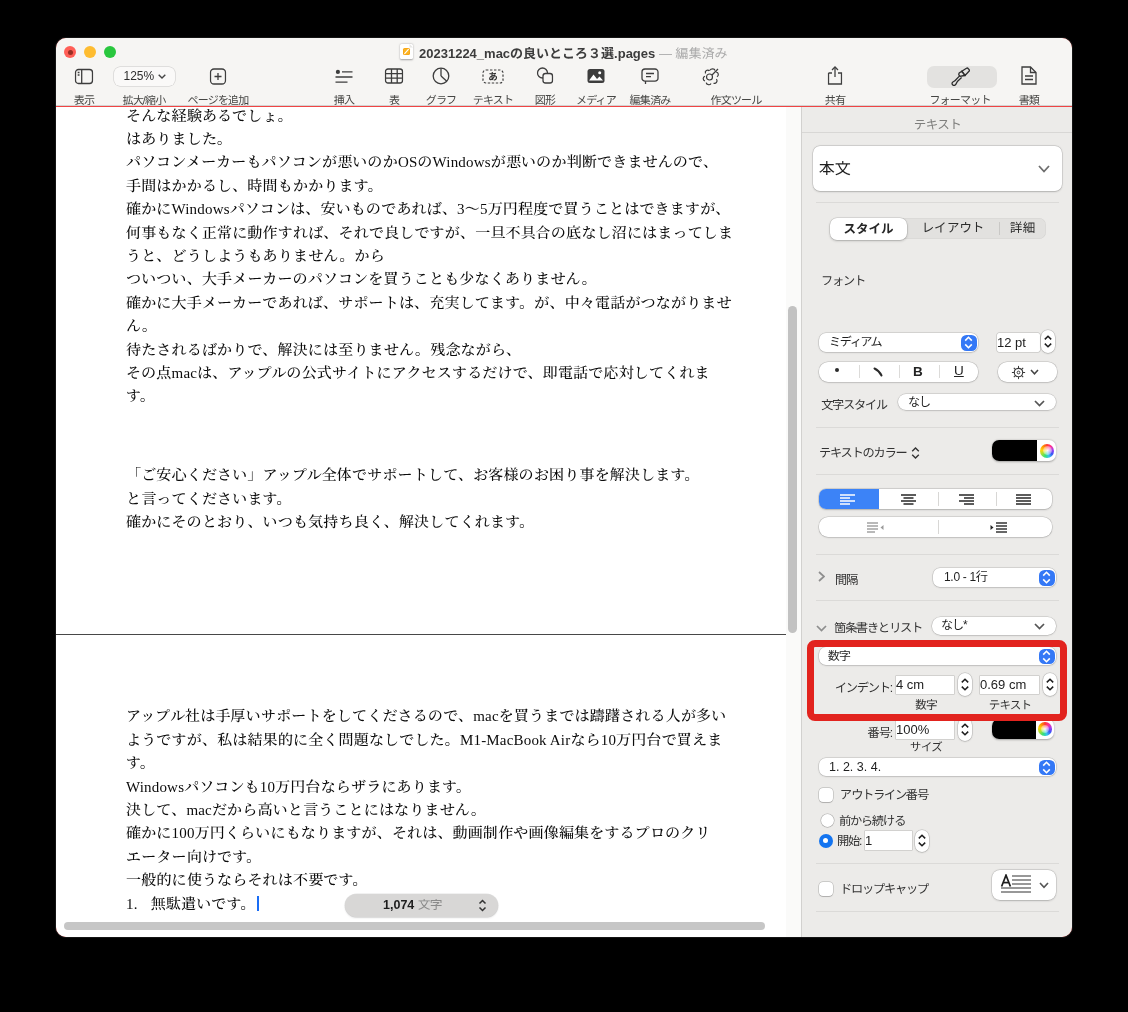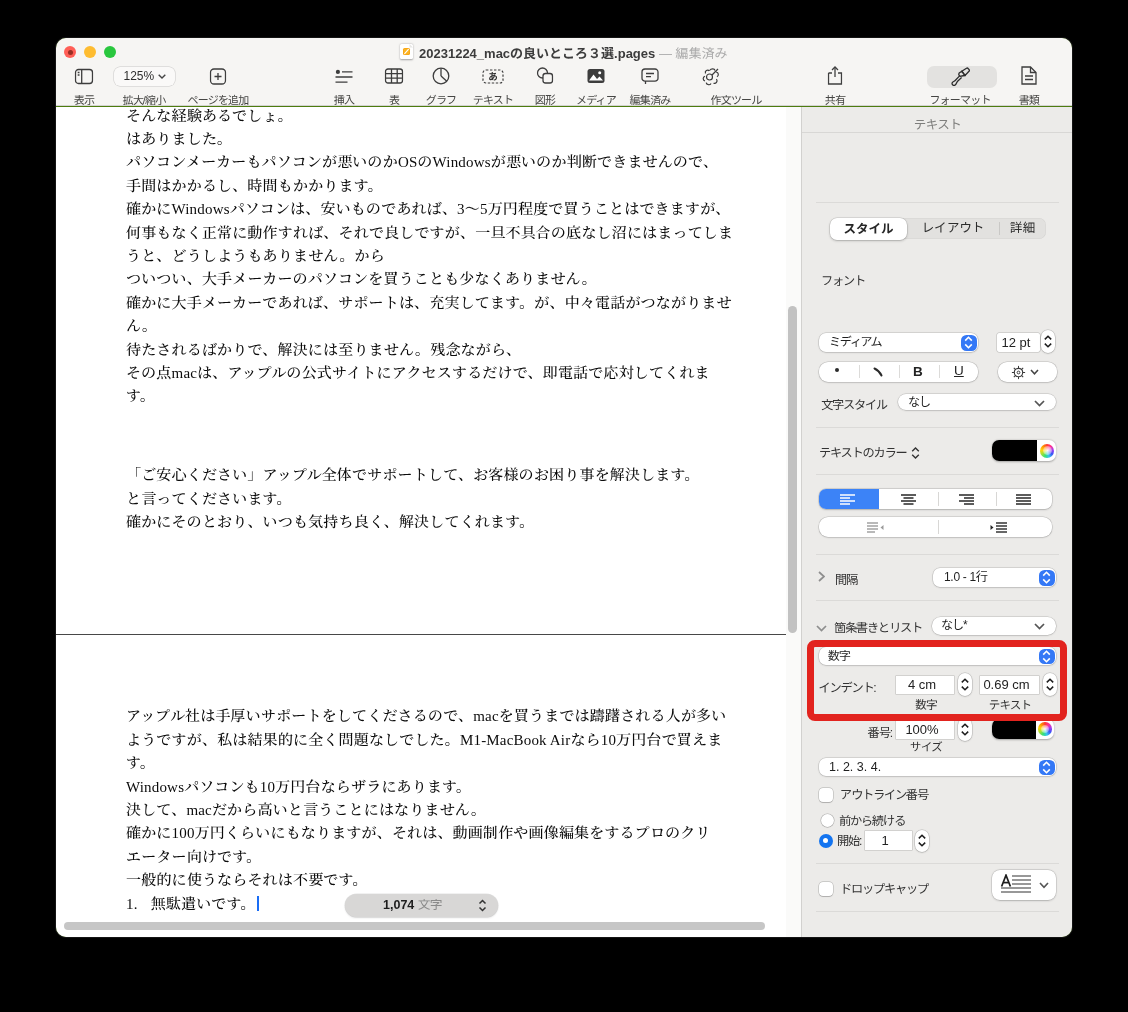--- a/index.html
+++ b/index.html
@@ -1,30 +1,30 @@
 <!DOCTYPE html>
 <html><head><meta charset="utf-8">
 <style>
 html,body{margin:0;padding:0;background:#000;width:1128px;height:1012px;overflow:hidden}
 *{box-sizing:border-box}
 body{font-family:"Liberation Sans","Noto Sans JP",sans-serif;-webkit-font-smoothing:antialiased}
-#win{position:absolute;left:56px;top:38px;width:1016px;height:899px;border-radius:10px;background:#4d7c0f;overflow:hidden;box-shadow:0 0 0 1px rgba(255,255,255,0.08)}
+#win{position:absolute;left:56px;top:38px;width:1016px;height:899px;border-radius:10px;background:#ef4444;overflow:hidden;box-shadow:0 0 0 1px rgba(255,255,255,0.08)}
 #chrome{position:absolute;left:0;top:0;width:1016px;height:68px;background:#f6f5f3;border-bottom:1px solid #d4d3d1}
 .tl{position:absolute;top:8px;width:12px;height:12px;border-radius:50%}
 #doc{position:absolute;left:0;top:69px;width:745px;bottom:0;background:#fff}
 #sidebar{position:absolute;left:745px;top:69px;right:0;bottom:0;background:#ecebe9;border-left:1px solid #d2d1cf;font-size:13px;color:#3b3b3b}
 .jl{letter-spacing:-1.2px;font-size:12.2px;color:#333}
 .abs{position:absolute}
 .docserif{font-family:"Liberation Serif","Noto Serif JP",serif;font-weight:500;color:#0b0b0b;font-size:15px;letter-spacing:0.18px;line-height:23.4px;white-space:nowrap}
 .lbl{position:absolute;font-size:11px;letter-spacing:-0.8px;color:#464644;transform:translateX(-50%);white-space:nowrap}
 .icn{position:absolute;transform:translateX(-50%)}
 .pill{position:absolute;background:#fff;border-radius:10px;box-shadow:0 0 0 0.5px rgba(0,0,0,0.16),0 0.5px 2px rgba(0,0,0,0.18)}
 .bstep{position:absolute;right:1.5px;top:1.5px;bottom:1.5px;width:16px;border-radius:5.5px;background:#3478f6;display:flex;align-items:center;justify-content:center}
 .wstep{position:absolute;width:14px;background:#fff;border-radius:7px;box-shadow:0 0 0 0.5px rgba(0,0,0,0.18),0 0.5px 2px rgba(0,0,0,0.2);display:flex;flex-direction:column;align-items:center;justify-content:space-around;padding:3px 0}
-.field{position:absolute;background:#fff;box-shadow:0 0 0 0.5px rgba(0,0,0,0.22);font-size:13px;color:#222;text-align:center}
+.field{position:absolute;background:#fff;box-shadow:0 0 0 0.5px rgba(0,0,0,0.22);font-size:13px;color:#222;text-align:left}
 .divider{position:absolute;left:14px;right:13px;height:1px;background:#dbdad8}
 .ck{position:absolute;width:14px;height:14px;background:#fff;border-radius:4px;box-shadow:0 0 0 0.5px rgba(0,0,0,0.25),0 0.5px 1px rgba(0,0,0,0.15)}
 </style></head>
 <body>
 <div id="win">
 <div id="chrome">
 <div class="tl" style="left:8px;background:#ff5e56"></div>
 <div class="tl" style="left:28px;background:#febc30"></div>
 <div class="tl" style="left:48px;background:#29c73e"></div>
 <div class="abs" style="left:11.5px;top:11.5px;width:5px;height:5px;border-radius:50%;background:#7e2017;opacity:.8"></div>
@@ -136,20 +136,25 @@
 <div class="docserif abs" style="left:70px;top:598.3px">アップル社は手厚いサポートをしてくださるので、macを買うまでは躊躇される人が多い<br>ようですが、私は結果的に全く問題なしでした。M1-MacBook Airなら10万円台で買えま<br>す。<br>Windowsパソコンも10万円台ならザラにあります。<br>決して、macだから高いと言うことにはなりません。<br>確かに100万円くらいにもなりますが、それは、動画制作や画像編集をするプロのクリ<br>エーター向けです。<br>一般的に使うならそれは不要です。<br>1.<span style="display:inline-block;width:13px"></span>無駄遣いです。<span style="display:inline-block;width:2.5px;height:15px;background:#1a6df5;vertical-align:-2px;margin-left:1px"></span></div>
 <div class="abs" style="left:732px;top:199px;width:9px;height:327px;border-radius:4.5px;background:#c2c2c2"></div>
 <div class="abs" style="left:8px;top:815px;width:701px;height:8px;border-radius:4px;background:#c6c6c6"></div>
 <div class="abs" style="left:289px;top:787px;width:153px;height:23px;border-radius:11.5px;background:#d8d7d6;box-shadow:0 0 0 0.5px rgba(0,0,0,0.1),0 1px 2px rgba(0,0,0,0.12);text-align:left;padding-left:38px;line-height:23px;font-size:12.5px"><b style="color:#1d1d1d">1,074</b> <span style="color:#8a8a8a;letter-spacing:-0.5px">文字</span><svg style="position:absolute;right:11px;top:5px" width="9" height="13" viewBox="0 0 9 13" fill="none" stroke="#333" stroke-width="1.5">
           <path d="M1.5 4.5 L4.5 1.5 L7.5 4.5 M1.5 8.5 L4.5 11.5 L7.5 8.5"></path>
         </svg></div>
 </div>
 <div id="sidebar">
 <div class="abs" style="left:0;top:7px;width:271px;text-align:center;color:#7e7e7c;font-size:12.5px;letter-spacing:-0.5px">テキスト</div>
 <div class="abs" style="left:0;top:25px;width:271px;height:1px;background:#d8d7d5"></div>
+<div class="pill" style="left:11px;top:39px;width:249px;height:45px;border-radius:7px;font-size:16px;color:#1f1f1f;line-height:45px;padding-left:6px">本文
+  <svg class="abs" style="right:12px;top:19px" width="12" height="8" viewBox="0 0 12 8" fill="none" stroke="#6e6e6e" stroke-width="1.8">
+          <path d="M1 1 L6 6.5 L11 1"></path>
+        </svg>
+</div>
 <div class="divider" style="top:95px"></div>
 
 <div class="abs" style="left:28px;top:111px;width:216px;height:21px;border-radius:7px;background:#e2e1df;box-shadow:inset 0 0 0 0.5px rgba(0,0,0,0.06)"></div>
 <div class="abs" style="left:28px;top:110.5px;width:77px;height:22px;border-radius:7px;background:#fff;box-shadow:0 0 0 0.5px rgba(0,0,0,0.15),0 1px 2.5px rgba(0,0,0,0.22);text-align:center;line-height:22px;font-weight:700;font-size:12.5px;color:#262626">スタイル</div>
 <div class="abs" style="left:105px;top:111px;width:92px;text-align:center;line-height:21px;font-size:12.5px;color:#2c2c2c">レイアウト</div>
 <div class="abs" style="left:196.6px;top:115px;width:1px;height:13px;background:#c9c8c6"></div>
 <div class="abs" style="left:197px;top:111px;width:47px;text-align:center;line-height:21px;font-size:12.5px;color:#2c2c2c">詳細</div>
 <div class="abs jl" style="left:19px;top:164px">フォント</div>
 
 
@@ -282,21 +287,21 @@
   <svg class="abs" style="right:11px;top:6px" width="11" height="7" viewBox="0 0 11 7" fill="none" stroke="#555" stroke-width="1.7">
           <path d="M1 1 L5.5 5.6 L10 1"></path>
         </svg>
 </div>
 
 <div class="pill" style="left:17px;top:540px;width:237px;height:18px;border-radius:7px;font-size:12px;letter-spacing:-1.2px;line-height:18px;padding-left:9px;color:#1f1f1f">数字<div class="bstep">
           <svg width="9" height="13" viewBox="0 0 9 13" fill="none" stroke="#fff" stroke-width="1.6">
             <path d="M1.2 4.6 L4.5 1.3 L7.8 4.6 M1.2 8.4 L4.5 11.7 L7.8 8.4"></path>
           </svg>
         </div></div>
-<div class="abs jl" style="left:0px;top:571px;width:90px;text-align:center">インデント:</div>
+<div class="abs jl" style="left:0px;top:571px;width:90px;text-align:right">インデント:</div>
 <div class="field" style="left:94px;top:569px;width:58px;height:18px;line-height:18px;padding-right:6px">4 cm</div>
 <div class="wstep" style="left:156px;top:566px;height:23px">
         <svg width="8" height="5" viewBox="0 0 8 5" fill="none" stroke="#1d1d1d" stroke-width="1.5">
           <path d="M0.8 4.4 L4 1.2 L7.2 4.4"></path>
         </svg>
         <svg width="8" height="5" viewBox="0 0 8 5" fill="none" stroke="#1d1d1d" stroke-width="1.5">
           <path d="M0.8 0.6 L4 3.8 L7.2 0.6"></path>
         </svg>
       </div>
 <div class="field" style="left:178px;top:569px;width:59px;height:18px;line-height:18px;padding-right:6px">0.69 cm</div>

